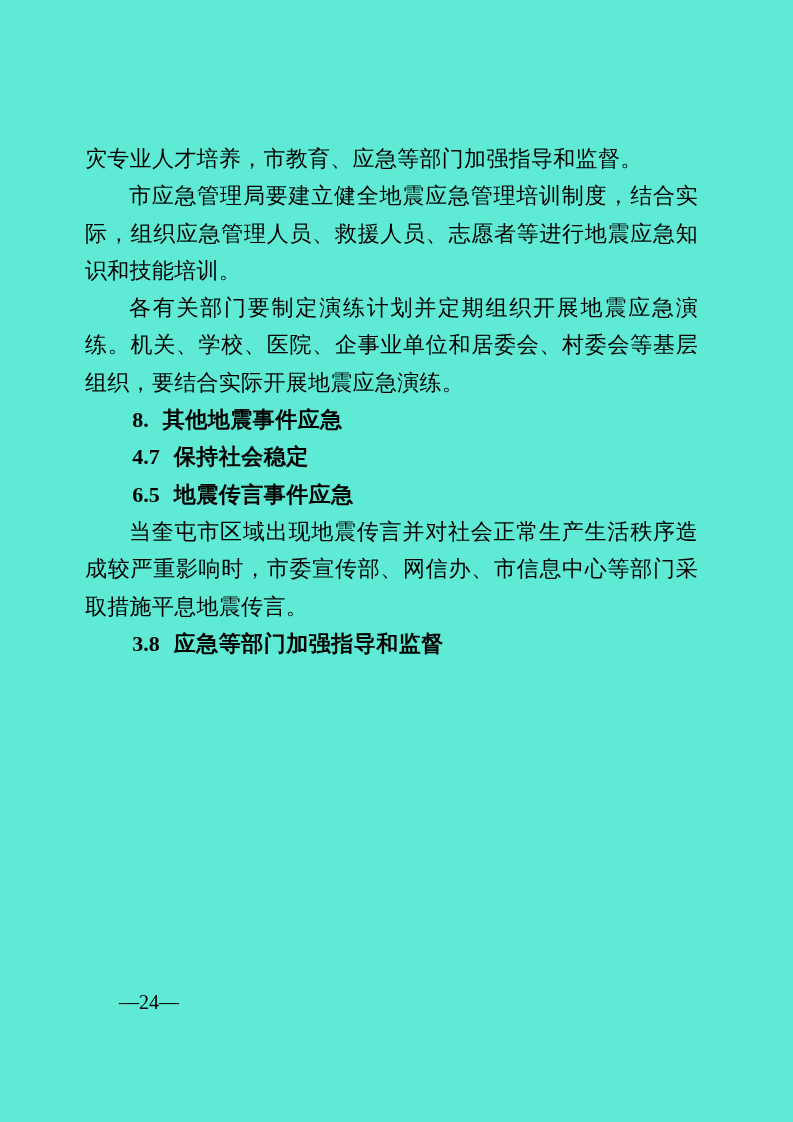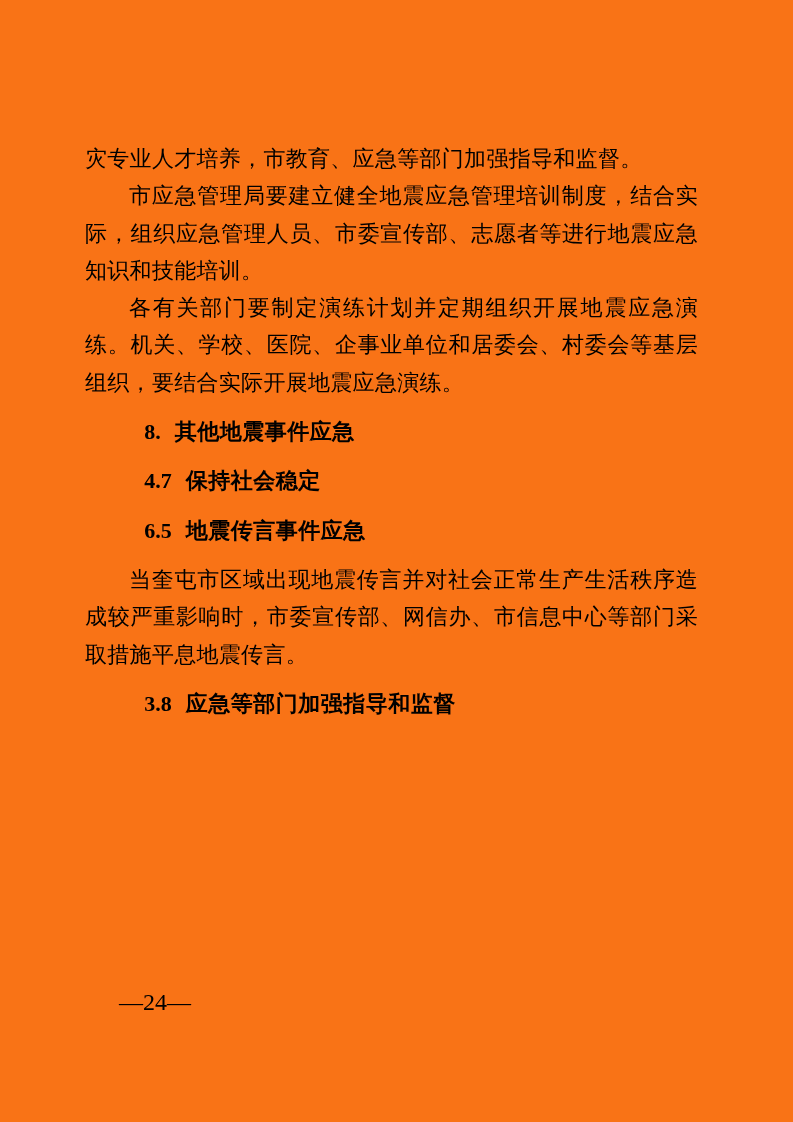--- a/index.html
+++ b/index.html
@@ -12,68 +12,68 @@
     height: 1122px;
     position: relative;
     background: #ffffff;
     color: #000000;
     font-family: "Liberation Serif", "DejaVu Serif", serif;
     overflow: hidden;
   }
   .page {
     position: absolute;
     inset: 0;
-    background: #f97316;
+    background: #5eead4;
   }
   .doc-body {
     position: absolute;
     left: 85px;
     top: 140px;
     width: 613px;
   }
   .para {
     margin: 0;
     font-size: 22px;
     line-height: 37.3px;
     text-align: justify;
     text-justify: inter-character;
     text-align-last: left;
     letter-spacing: 0.3px;
   }
   .para.indent {
     text-indent: 2em;
   }
   .heading {
-    margin: 12px;
+    margin: 0;
     padding-left: 2.15em;
     font-size: 22px;
     line-height: 37.3px;
     font-weight: 700;
     letter-spacing: 0.5px;
   }
   .heading-number {
     margin-right: 14px;
     letter-spacing: 0;
   }
   .page-footer {
     position: absolute;
     left: 119px;
     top: 988px;
-    font-size: 24px;
+    font-size: 20px;
     line-height: 28px;
     color: #000000;
   }
 </style>
 </head>
 <body>
 
 <div class="page">
   <main class="doc-body" id="doc-body">
       <p class="para">灾专业人才培养，市教育、应急等部门加强指导和监督。</p>
-      <p class="para indent">市应急管理局要建立健全地震应急管理培训制度，结合实际，组织应急管理人员、市委宣传部、志愿者等进行地震应急知识和技能培训。</p>
+      <p class="para indent">市应急管理局要建立健全地震应急管理培训制度，结合实际，组织应急管理人员、救援人员、志愿者等进行地震应急知识和技能培训。</p>
       <p class="para indent">各有关部门要制定演练计划并定期组织开展地震应急演练。机关、学校、医院、企事业单位和居委会、村委会等基层组织，要结合实际开展地震应急演练。</p>
       <h2 class="heading"><span class="heading-number">8.</span><span class="heading-title">其他地震事件应急</span></h2>
       <h2 class="heading"><span class="heading-number">4.7</span><span class="heading-title">保持社会稳定</span></h2>
       <h2 class="heading"><span class="heading-number">6.5</span><span class="heading-title">地震传言事件应急</span></h2>
       <p class="para indent">当奎屯市区域出现地震传言并对社会正常生产生活秩序造成较严重影响时，市委宣传部、网信办、市信息中心等部门采取措施平息地震传言。</p>
       <h2 class="heading"><span class="heading-number">3.8</span><span class="heading-title">应急等部门加强指导和监督</span></h2>
     </main>
   <div class="page-footer">
     <span>—24—</span>
   </div>

